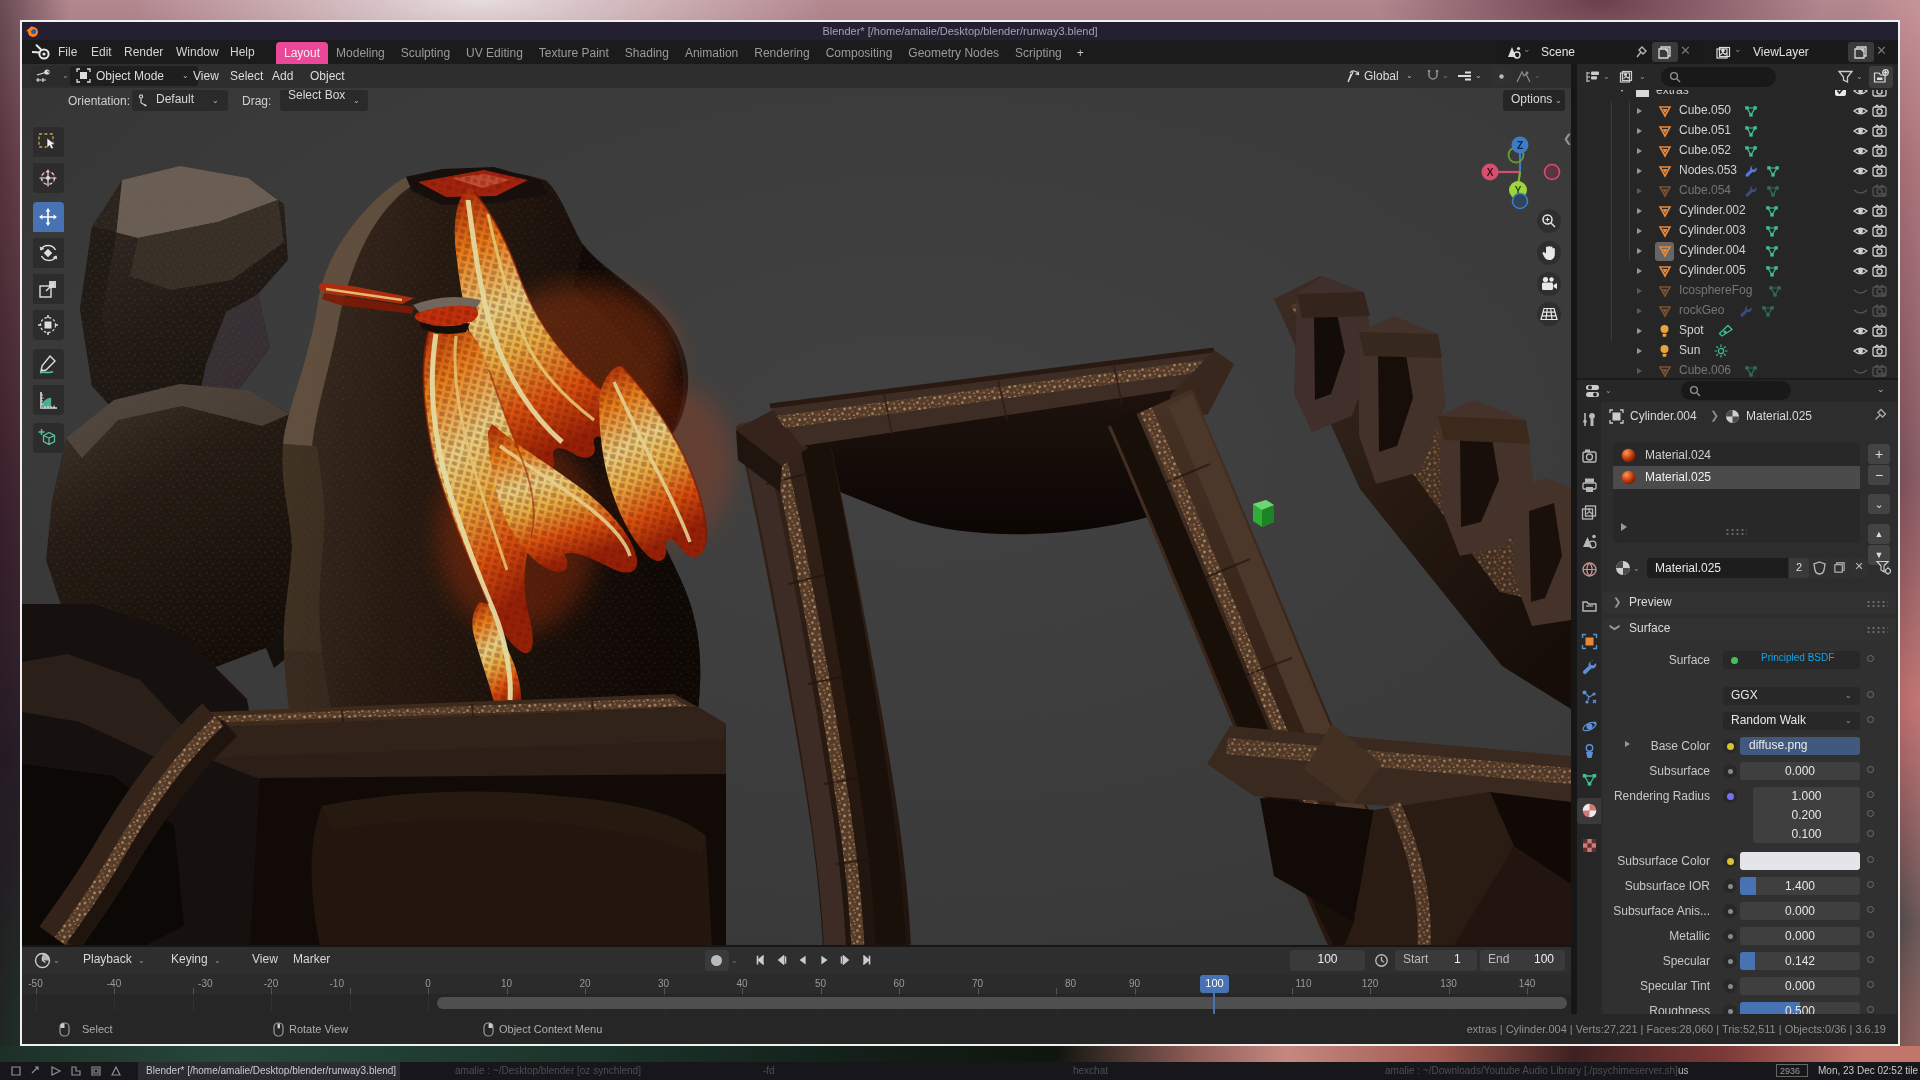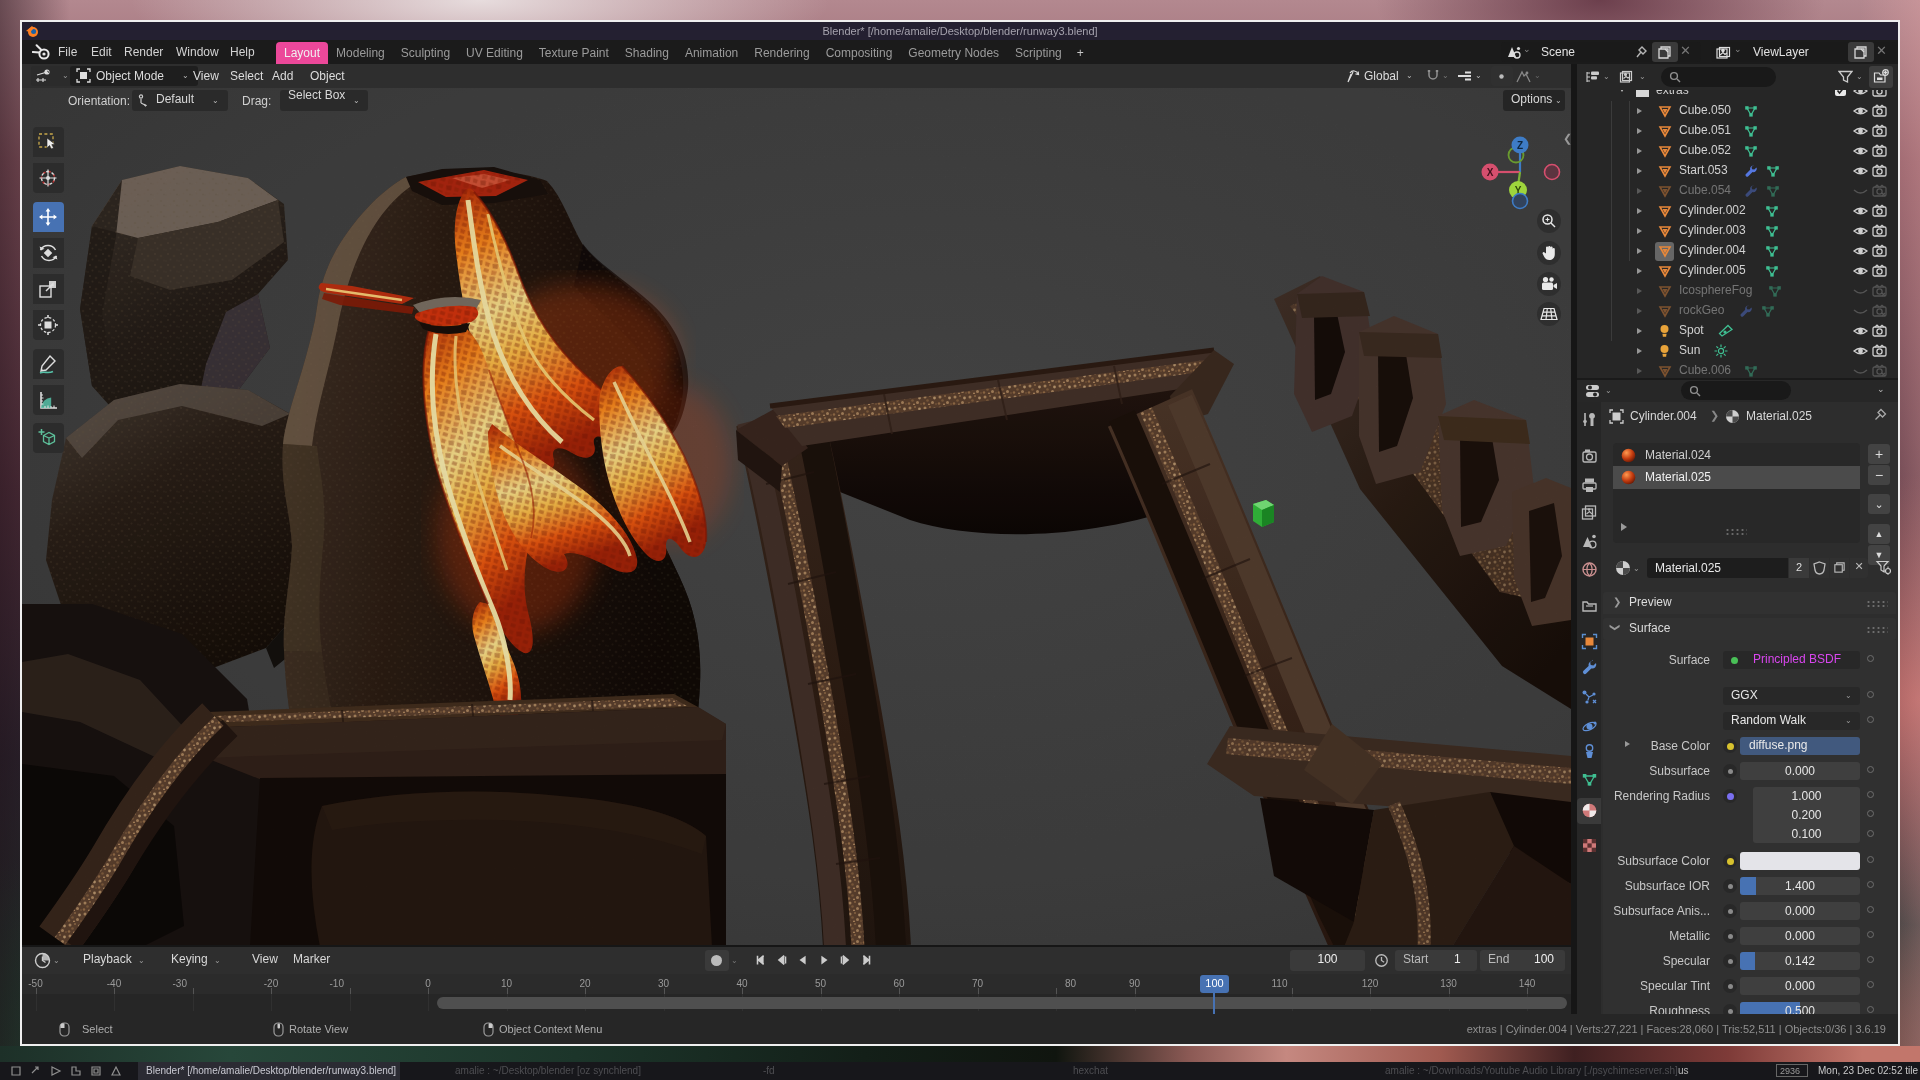--- a/index.html
+++ b/index.html
@@ -644,21 +644,21 @@
                 <circle cx="7.5" cy="7.5" r="2.6" fill="none" stroke="#cfcfcf" stroke-width="1.3"></circle>
                 <path d="M3 3 L5 1 L7 3 M8 3 L10 1.2 L12 3" stroke="#cfcfcf" stroke-width="1.2" fill="none"></path>
               </svg>
         </div>
         <div class="orow" style="top:97px">
         <span class="tri"></span>
         <svg class="abs" style="left:81px;top:4px" width="14" height="13" viewBox="0 0 14 13">
                 <path d="M2 2 L12 2 L7 11 Z" fill="none" stroke="#e8883a" stroke-width="1.6"></path>
                 <path d="M4.5 4 L9.5 4 L7 8.5 Z" fill="#e8883a"></path>
               </svg>
-        <span class="abs" style="left:102px;top:2px">Start.053</span>
+        <span class="abs" style="left:102px;top:2px">Nodes.053</span>
         <svg class="abs" style="left:167px;top:3px" width="13" height="13" viewBox="0 0 13 13" fill="#5577e0">
                 <path d="M9.5 1.5 a3.4 3.4 0 0 0 -3.3 4.2 L2 9.9 a1.6 1.6 0 0 0 2.3 2.3 L8.5 8 a3.4 3.4 0 0 0 4-4.6 L10.3 5.6 L8 5.2 L7.6 2.9 L9.8 0.8 Z"></path>
               </svg>
         <svg class="abs" style="left:189px;top:4px" width="14" height="13" viewBox="0 0 14 13" fill="none" stroke="#3fbf92" stroke-width="1.2">
                 <path d="M3 3 L11 3 L7 10 Z"></path>
                 <rect x="1.2" y="1.2" width="3.4" height="3.4" fill="#3fbf92" stroke="none"></rect>
                 <rect x="9.4" y="1.2" width="3.4" height="3.4" fill="#3fbf92" stroke="none"></rect>
                 <rect x="5.3" y="8.2" width="3.4" height="3.4" fill="#3fbf92" stroke="none"></rect>
               </svg>
         <svg class="abs" style="left:276px;top:4px" width="15" height="12" viewBox="0 0 15 12">
@@ -1125,21 +1125,21 @@
           </div>
       <div class="phead" style="top:238px;border-radius:3px">
             <span style="position:absolute;left:8px;top:4px;color:#999;font-size:10px;transform:rotate(90deg);display:inline-block">❯</span>
             <span style="position:absolute;left:26px;top:3px">Surface</span>
             <span class="grip"></span>
           </div>
       <div class="abs" style="left:26px;top:260px;width:293px;height:374px;background:#303030"></div>
       <span class="plabel" style="left:0;top:273px;width:133px">Surface</span>
       <div class="pfield" style="left:146px;top:271px;width:137px;background:#282828"></div>
       <div class="abs" style="left:154px;top:277px;width:7px;height:7px;border-radius:50%;background:#49c057"></div>
-      <span class="abs" style="left:176px;top:272px;font-size:12px;color:#d946ef">Principled BSDF</span>
+      <span class="abs" style="left:184px;top:272px;font-size:10px;color:#0ea5e9">Principled BSDF</span>
       <div class="panim" style="left:290px;top:275px"></div>
       <div class="pfield" style="left:146px;top:307px;width:137px;background:#282828"></div>
       <span class="abs" style="left:154px;top:308px;font-size:12px;color:#e6e6e6">GGX</span>
       <span class="abs" style="left:268px;top:311px;color:#999;font-size:8px">⌄</span>
       <div class="panim" style="left:290px;top:311px"></div>
       <div class="pfield" style="left:146px;top:332px;width:137px;background:#282828"></div>
       <span class="abs" style="left:154px;top:333px;font-size:12px;color:#e6e6e6">Random Walk</span>
       <span class="abs" style="left:268px;top:336px;color:#999;font-size:8px">⌄</span>
       <div class="panim" style="left:290px;top:336px"></div>
       <span class="abs" style="left:48px;top:361px;width:0;height:0;border-left:5px solid #999;border-top:3.5px solid transparent;border-bottom:3.5px solid transparent"></span>
@@ -1261,35 +1261,35 @@
         </svg>
       <div class="abs" style="left:1373px;top:3px;width:82px;height:21px;background:#3a3a3a;border-radius:3px"></div>
       <span class="abs" style="left:1381px;top:5px;font-size:12px;color:#bbb">Start</span>
       <span class="abs" style="left:1432px;top:5px;font-size:12px;color:#eee">1</span>
       <div class="abs" style="left:1458px;top:3px;width:85px;height:21px;background:#3a3a3a;border-radius:3px"></div>
       <span class="abs" style="left:1466px;top:5px;font-size:12px;color:#bbb">End</span>
       <span class="abs" style="left:1512px;top:5px;font-size:12px;color:#eee">100</span>
       <div class="abs" style="left:0;top:27px;width:1549px;height:20px;background:#2b2b2b"></div>
       <span class="abs" style="left:-6.5px;top:31px;width:40px;text-align:center;font-size:10px;color:#9a9a9a">-50</span>
         <span class="abs" style="left:72.0px;top:31px;width:40px;text-align:center;font-size:10px;color:#9a9a9a">-40</span>
-        <span class="abs" style="left:150.5px;top:31px;width:40px;text-align:left;font-size:10px;color:#9a9a9a">-30</span>
+        <span class="abs" style="left:150.5px;top:31px;width:40px;text-align:right;font-size:10px;color:#9a9a9a">-30</span>
         <span class="abs" style="left:229.0px;top:31px;width:40px;text-align:center;font-size:10px;color:#9a9a9a">-20</span>
         <span class="abs" style="left:307.5px;top:31px;width:40px;font-size:10px;color:#9a9a9a">-10</span>
         <span class="abs" style="left:386.0px;top:31px;width:40px;text-align:center;font-size:10px;color:#9a9a9a">0</span>
         <span class="abs" style="left:464.5px;top:31px;width:40px;text-align:center;font-size:10px;color:#9a9a9a">10</span>
         <span class="abs" style="left:543.0px;top:31px;width:40px;text-align:center;font-size:10px;color:#9a9a9a">20</span>
         <span class="abs" style="left:621.5px;top:31px;width:40px;text-align:center;font-size:10px;color:#9a9a9a">30</span>
         <span class="abs" style="left:700.0px;top:31px;width:40px;text-align:center;font-size:10px;color:#9a9a9a">40</span>
         <span class="abs" style="left:778.5px;top:31px;width:40px;text-align:center;font-size:10px;color:#9a9a9a">50</span>
         <span class="abs" style="left:857.0px;top:31px;width:40px;text-align:center;font-size:10px;color:#9a9a9a">60</span>
         <span class="abs" style="left:935.5px;top:31px;width:40px;text-align:center;font-size:10px;color:#9a9a9a">70</span>
         <span class="abs" style="left:1014.0px;top:31px;width:40px;text-align:right;font-size:10px;color:#9a9a9a">80</span>
         <span class="abs" style="left:1092.5px;top:31px;width:40px;text-align:center;font-size:10px;color:#9a9a9a">90</span>
         <span class="abs" style="left:1171.0px;top:31px;width:40px;text-align:center;font-size:10px;color:#9a9a9a">100</span>
-        <span class="abs" style="left:1249.5px;top:31px;width:40px;text-align:left;font-size:10px;color:#9a9a9a">110</span>
+        <span class="abs" style="left:1249.5px;top:31px;width:40px;text-align:right;font-size:10px;color:#9a9a9a">110</span>
         <span class="abs" style="left:1328.0px;top:31px;width:40px;text-align:center;font-size:10px;color:#9a9a9a">120</span>
         <span class="abs" style="left:1406.5px;top:31px;width:40px;text-align:center;font-size:10px;color:#9a9a9a">130</span>
         <span class="abs" style="left:1485.0px;top:31px;width:40px;text-align:center;font-size:10px;color:#9a9a9a">140</span>
       <div class="abs" style="left:13.5px;top:41px;width:1px;height:6px;background:#555"></div>
         <div class="abs" style="left:92.0px;top:41px;width:1px;height:6px;background:#555"></div>
         <div class="abs" style="left:170.5px;top:41px;width:1px;height:6px;background:#555"></div>
         <div class="abs" style="left:249.0px;top:41px;width:1px;height:6px;background:#555"></div>
         <div class="abs" style="left:327.5px;top:41px;width:1px;height:6px;background:#555"></div>
         <div class="abs" style="left:406.0px;top:41px;width:1px;height:6px;background:#555"></div>
         <div class="abs" style="left:484.5px;top:41px;width:1px;height:6px;background:#555"></div>

